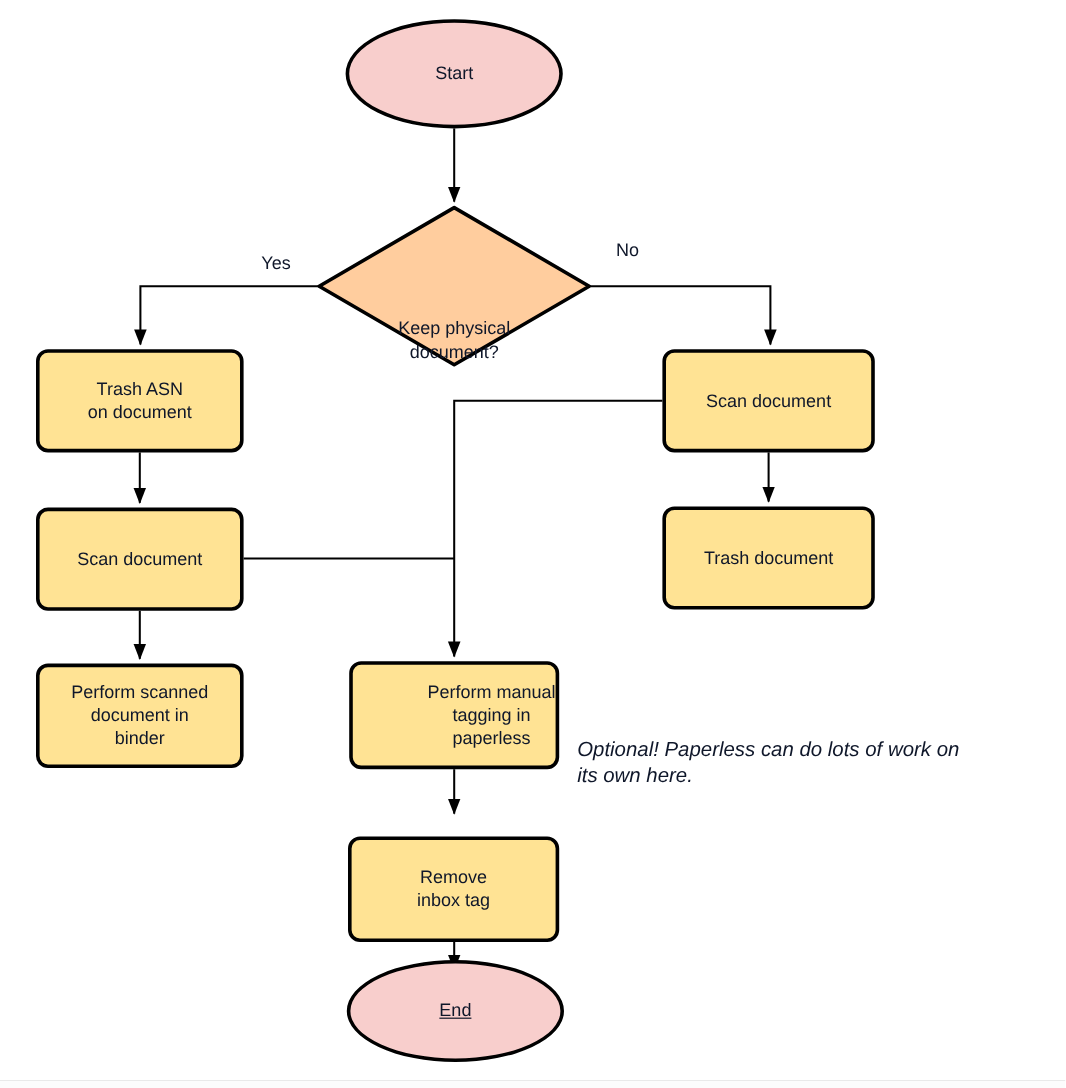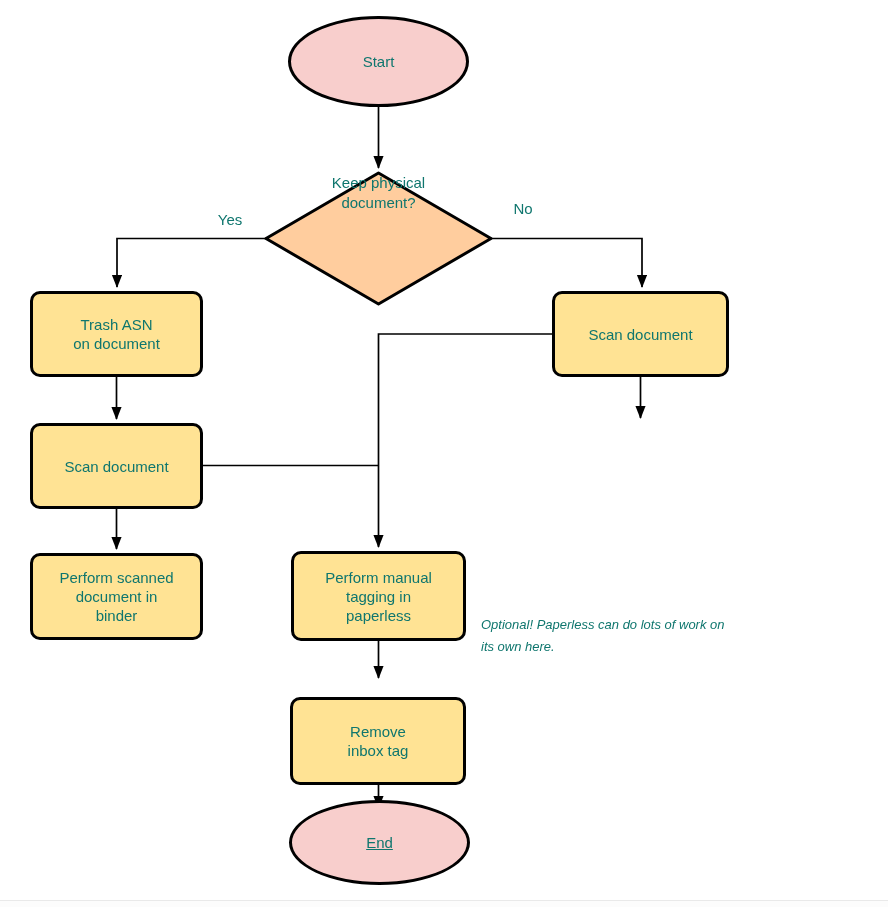--- a/index.html
+++ b/index.html
@@ -1,21 +1,21 @@
 <!DOCTYPE html>
 <html style="--terminal-fill: #f8cecc; --decision-fill: #ffcd9e; --process-fill: #ffe394; --stroke: #000000;"><head>
 <meta charset="utf-8">
 <style>
   html,body{margin:0;padding:0;background:#ffffff;}
   .canvas{
     position:relative;
     width:888px;height:907px;
     background:#ffffff;
     font-family:"Liberation Sans","DejaVu Sans",sans-serif;
-    color:#0f766e;
+    color:#0f172a;
     overflow:hidden;
   }
   svg.edge-layer{position:absolute;left:0;top:0;width:888px;height:907px;}
   .node{
     position:absolute;
     box-sizing:border-box;
     display:flex;align-items:center;justify-content:center;
     text-align:center;
     font-size:15px;line-height:19px;
     white-space:pre-line;
@@ -24,35 +24,35 @@
   .terminal{
     border-radius:50%;
     background:var(--terminal-fill,#f8cecc);
   }
   .process{
     border-radius:10px;
     background:var(--process-fill,#ffe394);
   }
   .decision-label{
     position:absolute;
-    display:flex;align-items:flex-start;justify-content:center;
+    display:flex;align-items:flex-end;justify-content:center;
     text-align:center;
     font-size:15px;line-height:20px;
     white-space:pre-line;
   }
   .edge-label{
     position:absolute;
     display:flex;align-items:flex-start;justify-content:center;
     font-size:15px;
     background:#fff;
     padding:0 2px;
   }
   .annotation{
     position:absolute;
-    font-size:13px;line-height:22px;
+    font-size:17px;line-height:22px;
     font-style:italic;
     white-space:pre-line;
   }
   .page-split{
     position:absolute;left:0;right:0;top:900px;height:1px;
     background:#e9e9e9;
   }
   .page-below{
     position:absolute;left:0;right:0;top:901px;bottom:0;
     background:#fcfcfc;
@@ -105,22 +105,25 @@
   <div class="node process" style="left:30px;top:553px;width:173px;height:87px;">
     <span>Perform scanned
 document in
 binder</span>
   </div>
 
   <div class="node process" style="left:552px;top:291px;width:177px;height:86px;">
     <span>Scan document</span>
   </div>
 
+  <div class="node process" style="left:552px;top:422px;width:177px;height:86px;">
+    <span>Trash document</span>
+  </div>
 
-  <div class="node process" style="left:291px;top:551px;width:175px;height:90px;">
+  <div class="node process" style="left:291px;top:551px;width:175px;height:90px;justify-content:flex-end;">
     <span>Perform manual
 tagging in
 paperless</span>
   </div>
 
   <div class="node process" style="left:290px;top:697px;width:176px;height:88px;">
     <span>Remove
 inbox tag</span>
   </div>
 

